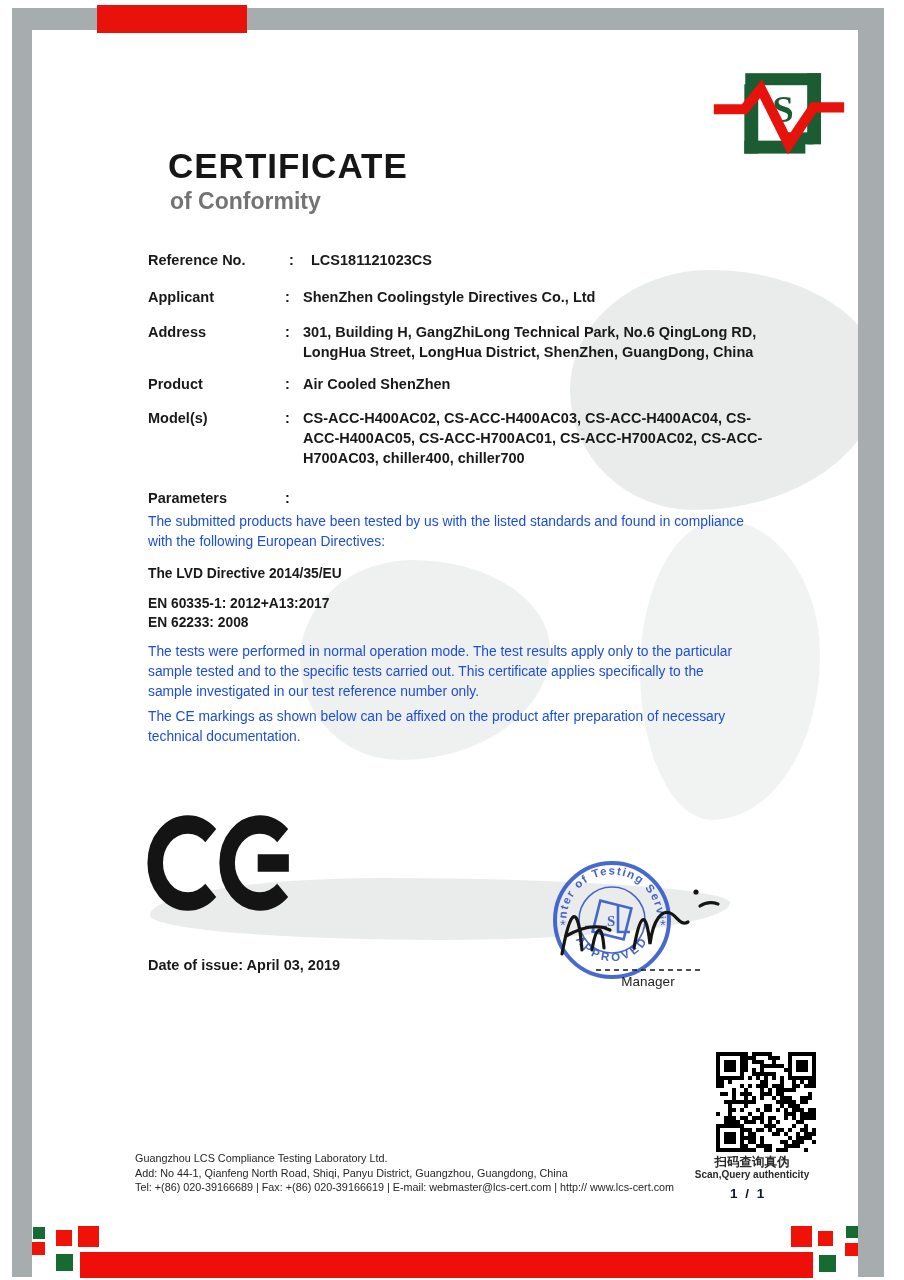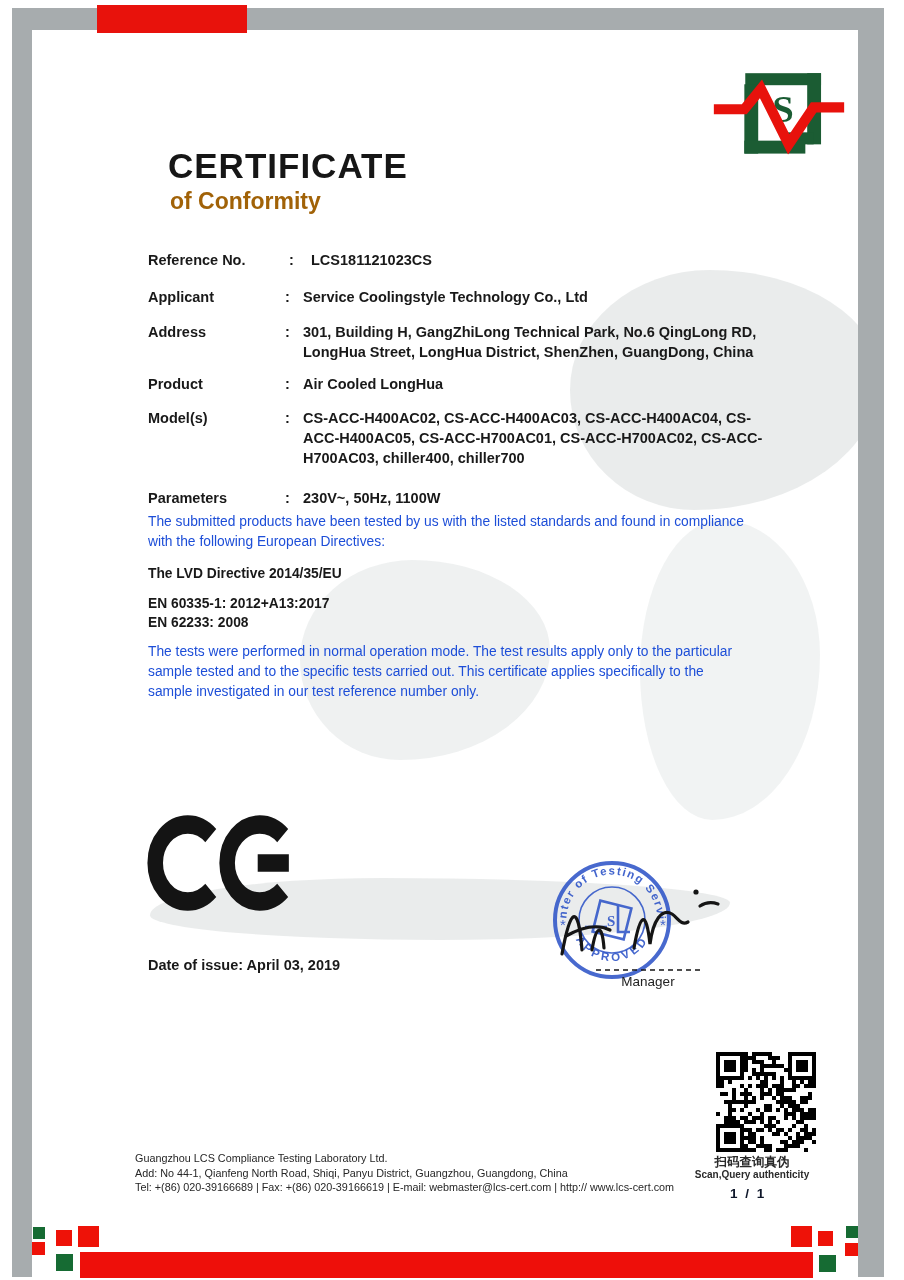--- a/index.html
+++ b/index.html
@@ -17,21 +17,21 @@
   .red-top-seg { position:absolute; left:97px; top:5px; width:150px; height:28px; background:#e8120c; }
   .red-bottom-bar { position:absolute; left:80px; top:1252px; width:733px; height:26px; background:#ee0f0a; }
   .sq { position:absolute; }
   .sq.red   { background:#ee1208; }
   .sq.green { background:#166b33; }
   
   .wm { position:absolute; background:#d8dcdc; opacity:.55; border-radius:45% 55% 60% 40% / 50% 45% 55% 50%; }
   
   .logo-wrap { position:absolute; left:712px; top:58px; width:134px; height:108px; }
   .title-main { position:absolute; left:168px; top:146px; font-size:35px; font-weight:700; letter-spacing:1px; color:#161616; }
-  .title-sub  { position:absolute; left:170px; top:188px; font-size:23px; font-weight:700; color:#a16207; }
+  .title-sub  { position:absolute; left:170px; top:188px; font-size:23px; font-weight:700; color:#737373; }
   
   .field-row { position:absolute; left:148px; width:645px; display:flex; font-size:14.5px; font-weight:700; line-height:20px; color:#191919; }
   .field-label { width:137px; flex:none; }
   .field-colon { width:18px; flex:none; }
   .field-value { flex:1; max-width:482px; }
   .f0 { top:250px;justify-content:space-between; } .f1 { top:287px; } .f2 { top:322px; }
   .f3 { top:374px; } .f4 { top:408px; } .f5 { top:488px; }
   
   .para { position:absolute; left:148px; width:596px; font-size:13.8px; line-height:20px; color:#1d4ed8; }
   .para.bold { font-weight:700; color:#191919; }
@@ -98,50 +98,50 @@
   <div class="title-sub">of Conformity</div>
 
   <div class="field-row f0">
     <span class="field-label">Reference No.</span>
     <span class="field-colon">:</span>
     <span class="field-value">LCS181121023CS</span>
   </div>
   <div class="field-row f1">
     <span class="field-label">Applicant</span>
     <span class="field-colon">:</span>
-    <span class="field-value">Service Coolingstyle Technology Co., Ltd</span>
+    <span class="field-value">ShenZhen Coolingstyle Directives Co., Ltd</span>
   </div>
   <div class="field-row f2">
     <span class="field-label">Address</span>
     <span class="field-colon">:</span>
     <span class="field-value">301, Building H, GangZhiLong Technical Park, No.6 QingLong RD, LongHua Street, LongHua District, ShenZhen, GuangDong, China</span>
   </div>
   <div class="field-row f3">
     <span class="field-label">Product</span>
     <span class="field-colon">:</span>
-    <span class="field-value">Air Cooled LongHua</span>
+    <span class="field-value">Air Cooled ShenZhen</span>
   </div>
   <div class="field-row f4">
     <span class="field-label">Model(s)</span>
     <span class="field-colon">:</span>
     <span class="field-value">CS-ACC-H400AC02, CS-ACC-H400AC03, CS-ACC-H400AC04, CS-ACC-H400AC05, CS-ACC-H700AC01, CS-ACC-H700AC02, CS-ACC-H700AC03, chiller400, chiller700</span>
   </div>
   <div class="field-row f5">
     <span class="field-label">Parameters</span>
     <span class="field-colon">:</span>
-    <span class="field-value">230V~, 50Hz, 1100W</span>
   </div>
 
   <div class="para p-intro">The submitted products have been tested by us with the listed standards and found in compliance with the following European Directives:</div>
   <div class="para bold p-lvd">The LVD Directive 2014/35/EU</div>
   <div class="para bold p-std">
     <div>EN 60335-1: 2012+A13:2017</div>
     <div>EN 62233: 2008</div>
   </div>
   <div class="para p-tests">The tests were performed in normal operation mode. The test results apply only to the particular sample tested and to the specific tests carried out. This certificate applies specifically to the sample investigated in our test reference number only.</div>
+  <div class="para p-ce">The CE markings as shown below can be affixed on the product after preparation of necessary technical documentation.</div>
 
   <div class="ce-wrap">
     <svg width="152" height="98" viewBox="0 0 205 112" preserveAspectRatio="none">
       <path d="M 88.7,24.7 A 44,44 0 1 0 88.7,87.3" fill="none" stroke="#141414" stroke-width="21"></path>
       <path d="M 185.7,24.7 A 44,44 0 1 0 185.7,87.3" fill="none" stroke="#141414" stroke-width="21"></path>
       <path d="M 152,56 H 194" fill="none" stroke="#141414" stroke-width="20"></path>
     </svg>
   </div>
 
   <div class="date-line">Date of issue: April 03, 2019</div>

